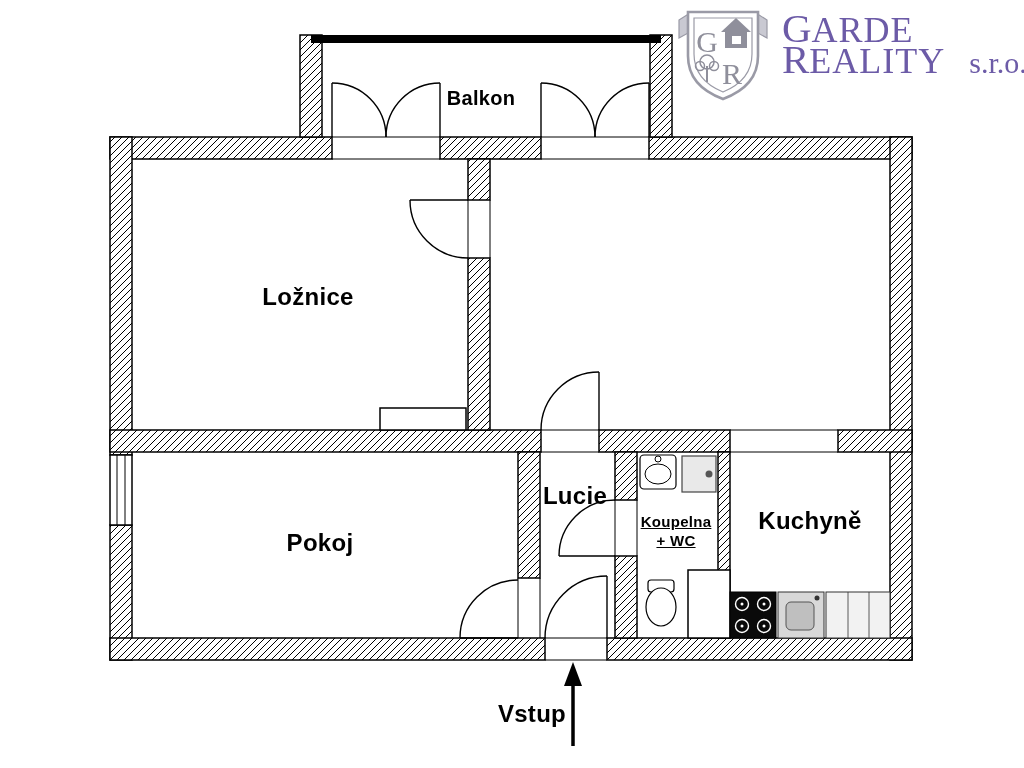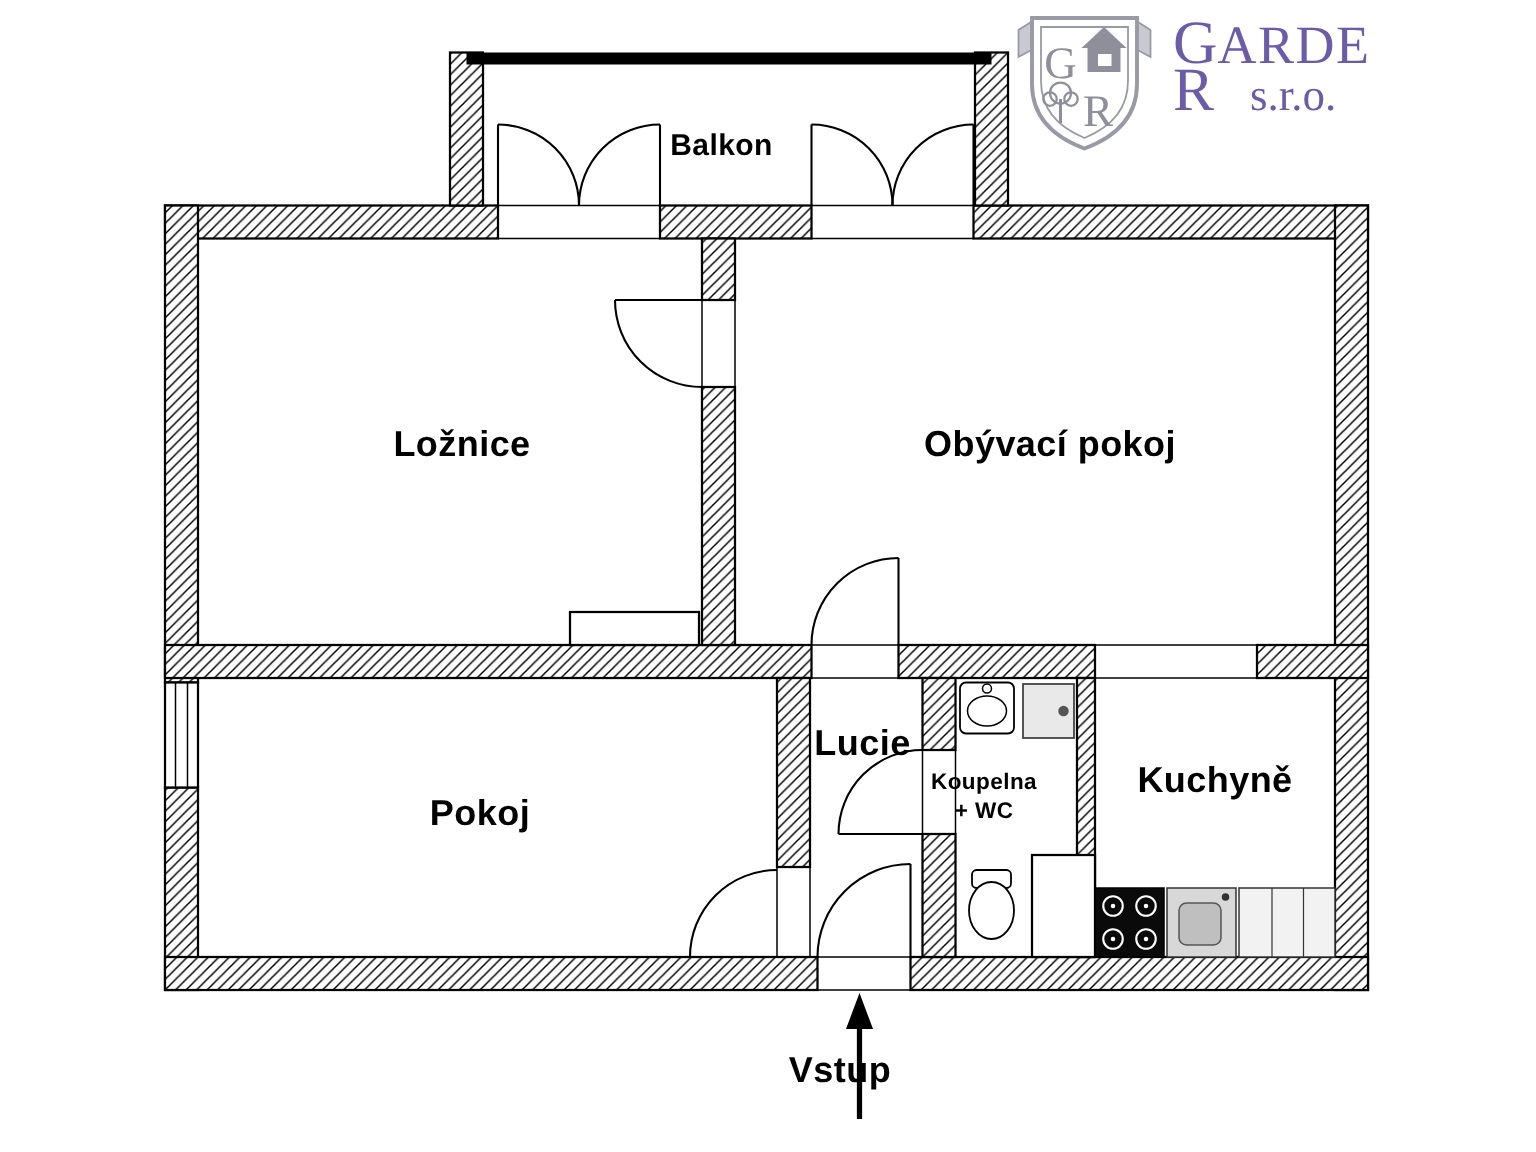--- a/index.html
+++ b/index.html
@@ -169,29 +169,28 @@
     </g>
 
     <g>
       <line x1="573" y1="746" x2="573" y2="682" stroke="#000" stroke-width="3.5"></line>
       <polygon points="573,662 564,686 582,686" fill="#000"></polygon>
     </g>
   </svg>
 
   <div class="room-label" style="left:481px;top:98px;font-size:20px;">Balkon</div>
   <div class="room-label" style="left:308px;top:297px;">Ložnice</div>
-  <div class="room-label" style="left:700px;top:297px;">Obývací pokoj</div>
   <div class="room-label" style="left:320px;top:543px;">Pokoj</div>
   <div class="room-label" style="left:575px;top:496px;">Lucie</div>
-  <div class="room-label small" style="left:656px;top:531px;">
+  <div class="room-label small" style="left:676px;top:531px;text-decoration:underline;">
     <div>Koupelna</div>
     <div>+ WC</div>
   </div>
   <div class="room-label" style="left:810px;top:521px;text-align:center;">Kuchyně</div>
-  <div class="room-label" style="left:532px;top:714px;margin-left:28px;">Vstup</div>
+  <div class="room-label" style="left:532px;top:714px;">Vstup</div>
 
   <div class="logo">
     <svg width="94" height="102" viewBox="0 0 94 102">
       <polygon points="3,16 14,9 14,28 3,34" fill="#c9c9d2" stroke="#9a9aa6" stroke-width="1.2"></polygon>
       <polygon points="91,16 80,9 80,28 91,34" fill="#c9c9d2" stroke="#9a9aa6" stroke-width="1.2"></polygon>
       <path d="M12,8 H82 V52 Q82,82 47,95 Q12,82 12,52 Z" fill="#ffffff" stroke="#9a9aa6" stroke-width="2.6"></path>
       <path d="M18,14 H76 V50 Q76,76 47,88 Q18,76 18,50 Z" fill="none" stroke="#9a9aa6" stroke-width="1.2"></path>
       <text x="31" y="48" font-family="Liberation Serif, serif" font-size="30" fill="#8f8f9b" text-anchor="middle">G</text>
       <g>
         <polygon points="45,28 60,14 75,28" fill="#8f8f9b"></polygon>
@@ -206,18 +205,19 @@
       </g>
       <text x="56" y="80" font-family="Liberation Serif, serif" font-size="30" fill="#8f8f9b" text-anchor="middle">R</text>
     </svg>
     <div class="logo-text">
       <div class="logo-line lt-purple">
         <span class="lt-big">G</span>
           <span class="lt-med">ARDE</span>
       </div>
       <div class="logo-line lt-purple">
         <span class="lt-big">R</span>
+          <span class="lt-med">EALITY</span>
           <span class="lt-sm">s.r.o.</span>
       </div>
     </div>
   </div>
 
 </div>
 
 </body></html>

